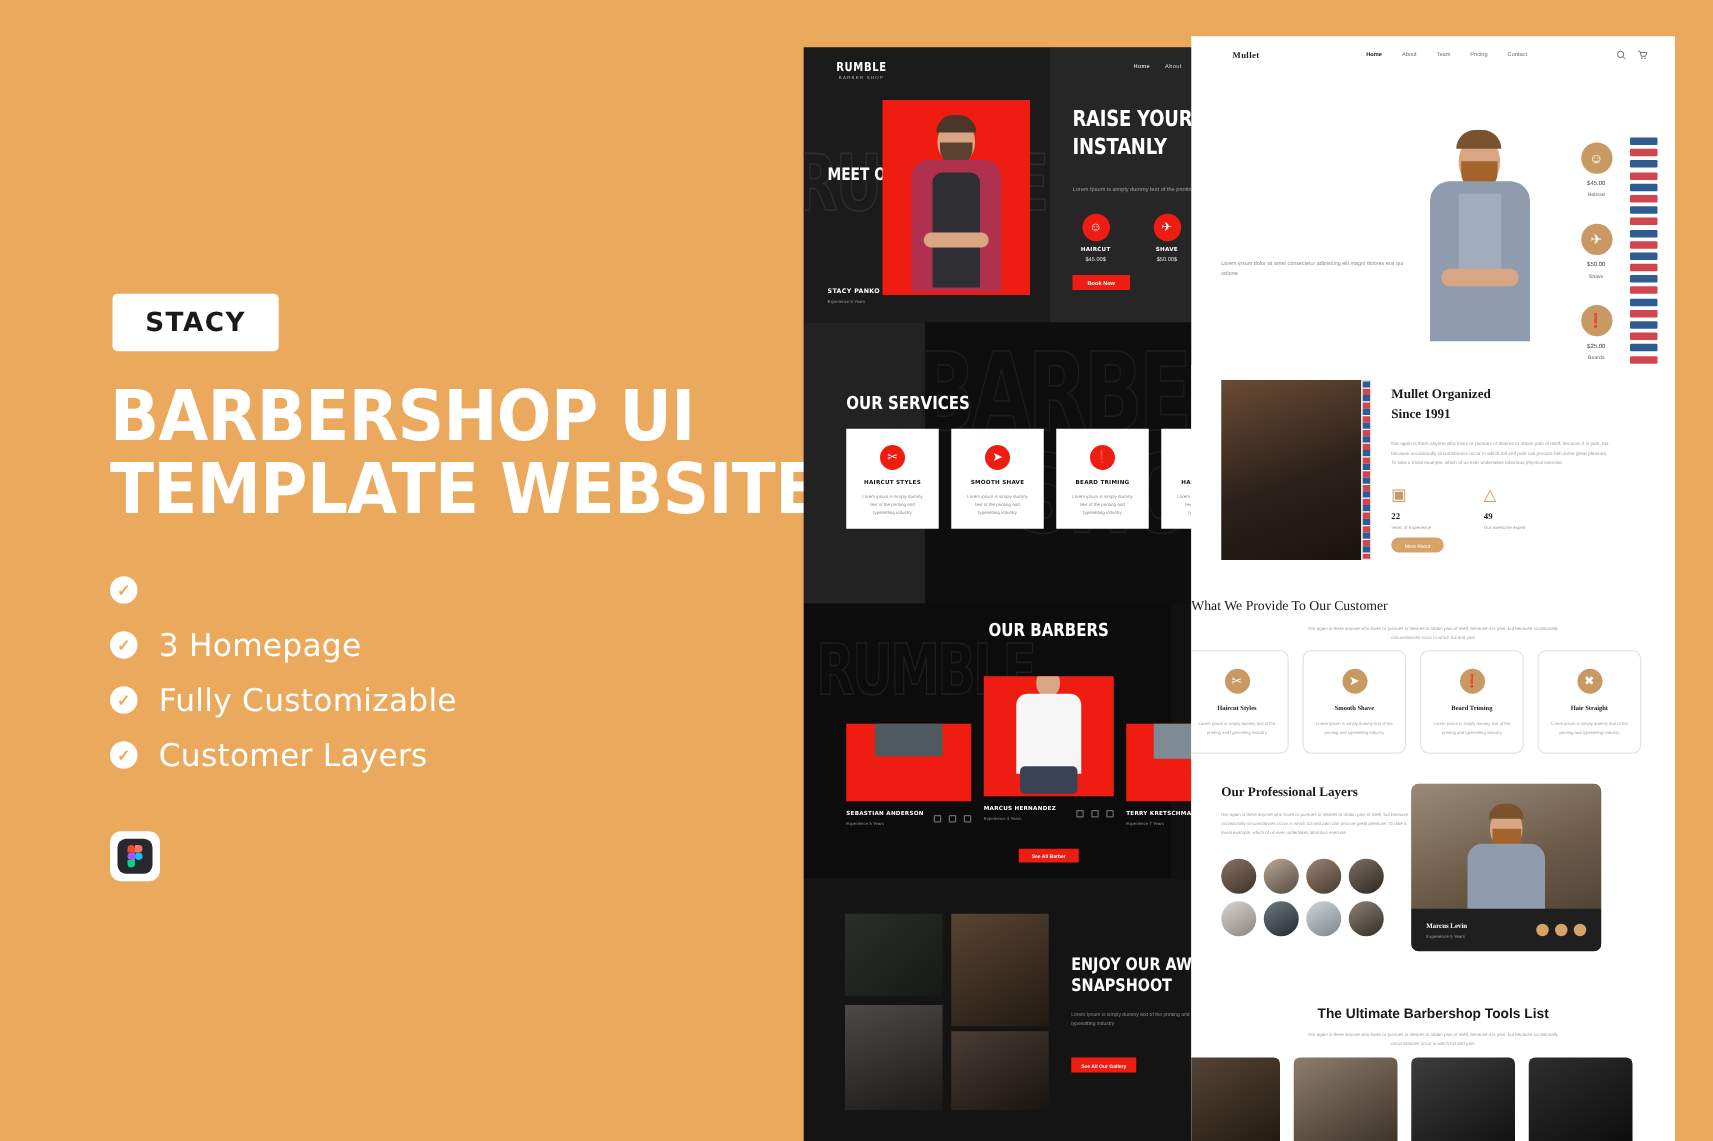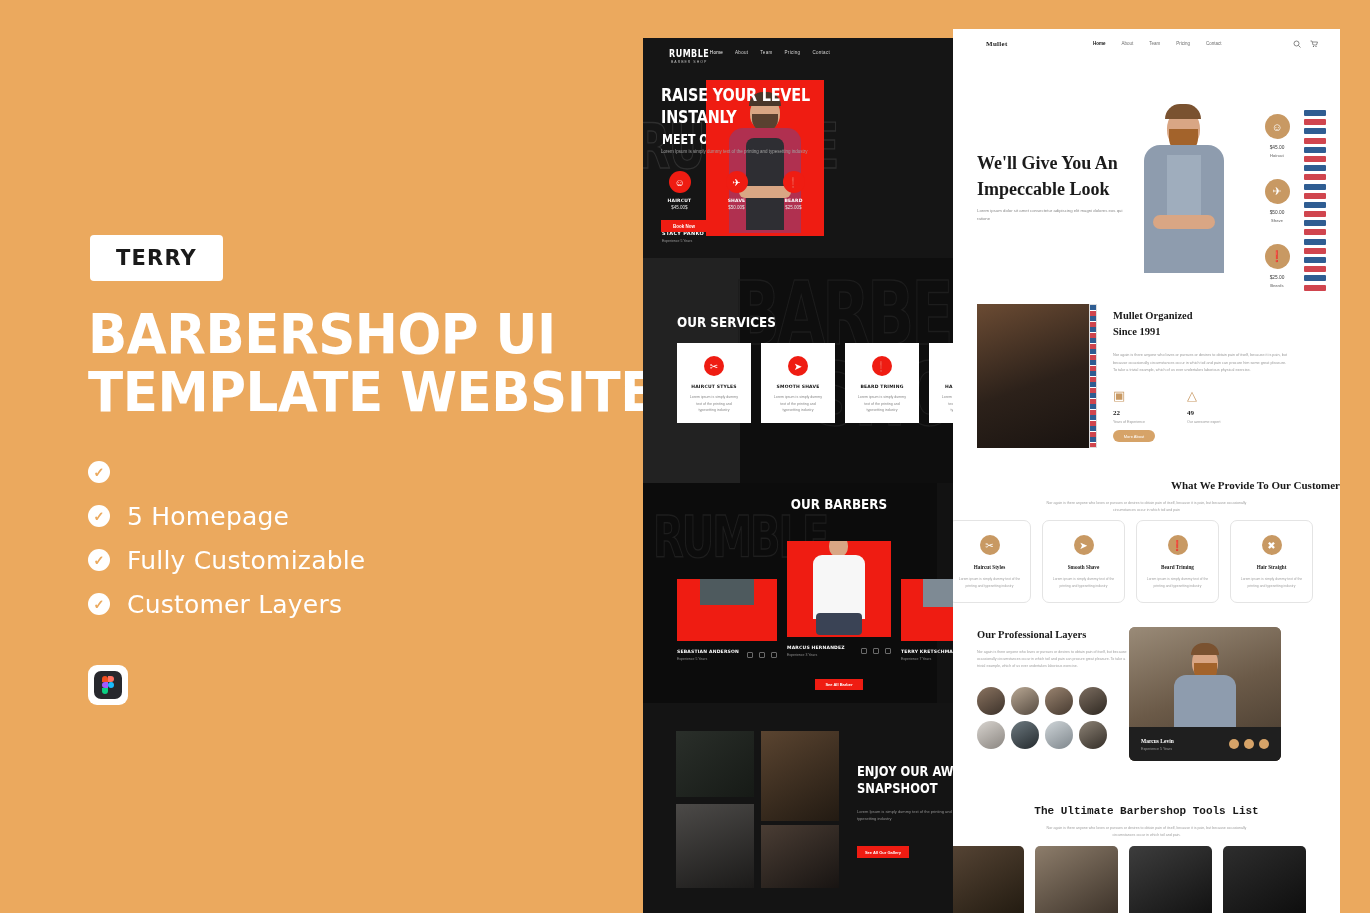--- a/index.html
+++ b/index.html
@@ -60,21 +60,21 @@
   #fg-b { width:6px; height:6px; background:#ff7262; left:14px; top:5px;  border-radius:0 3px 3px 0; }
   #fg-c { width:6px; height:6px; background:#a259ff; left:8px;  top:11px; border-radius:3px 0 0 3px; }
   #fg-d { width:6px; height:6px; background:#1abcfe; left:14px; top:11px; }
   #fg-e { width:6px; height:6px; background:#0acf83; left:8px;  top:17px; border-radius:0 0 3px 3px; }
 
   
   #mock-dark {
     position:absolute; left:643px; top:38px; width:392px; height:875px;
     background:#151515; overflow:hidden;
   }
-  .d-sec { position:relative; width:100%;flex-direction:column; }
+  .d-sec { position:relative; width:100%; }
 
   
   #d-hero { height:220px; background:#151515; display:flex; }
   #d-hero-left { width:197px; position:relative; background:#1b1b1b; }
   #d-hero-right { width:195px; position:relative; background:#262626; }
   #d-logo { position:absolute; left:26px; top:11px; text-align:center; }
   #d-logo .lg1 { font-family:"DejaVu Sans", sans-serif; font-weight:bold; font-size:8px; color:#fff; letter-spacing:0.5px; transform:scaleY(1.25); display:block;}
   #d-logo .lg2 { font-size:3.5px; color:#bbb; letter-spacing:1px; display:block; margin-top:2px;}
   #d-ghost {
     position:absolute; left:-8px; top:72px;
@@ -228,22 +228,22 @@
     font-family:"Liberation Serif", serif; font-weight:bold; font-size:10.5px; line-height:16px; color:#191919;}
   #l-about-txt { position:absolute; left:160px; top:60px; width:178px; color:#9a9a9a; font-size:3.8px; line-height:7.5px;}
   #l-about-stats { position:absolute; left:160px; top:96px; display:flex; gap:42px;}
   .l-stat .ic { width:15px; height:15px; color:#c89963; font-size:13px; line-height:15px;}
   .l-stat .nv { font-family:"Liberation Serif", serif; font-weight:bold; font-size:7px; color:#1b1b1b; margin-top:6px;}
   .l-stat .nl { font-size:3.6px; color:#9a9a9a; margin-top:3px;}
   #l-about-cta { position:absolute; left:160px; top:138px; width:42px; height:12px; border-radius:6px;
     background:#d6a368; color:#fff; font-size:4px; display:flex; align-items:center; justify-content:center;}
 
   #l-prov { position:relative; height:155px; background:#fff; }
-  #l-prov-title { position:absolute; left:0; right:0; top:17px; text-align:right;
-    font-family:"Liberation Serif", serif; font-weight:bold; font-size:11px; color:#191919;}
+  #l-prov-title { position:absolute; left:0; right:0; top:17px; text-align:left;
+    font-family:"Liberation Serif", serif; font-weight:normal; font-size:11px; color:#191919;}
   #l-prov-sub { position:absolute; left:50%; transform:translateX(-50%); top:38px; width:210px;
     text-align:center; color:#a0a0a0; font-size:3.6px; line-height:6.5px;}
   #l-prov-cards { position:absolute; left:-5px; top:58px; display:flex; gap:11px;}
   .l-card { width:83px; height:83px; border:0.8px solid #e4e4e4; border-radius:7px; text-align:center; padding-top:14px;}
   .l-card .ic { width:20px; height:20px; border-radius:50%; background:#c89963; margin:0 auto;
     display:flex; align-items:center; justify-content:center; color:#fff; font-size:10px;}
   .l-card .tt { font-family:"Liberation Serif", serif; font-weight:bold; font-size:5.2px; color:#1b1b1b; margin-top:9px;}
   .l-card .tx { font-size:3.4px; color:#a3a3a3; line-height:6.5px; margin:6px auto 0; width:62px;}
 
   #l-pro { position:relative; height:175px; background:#fff;}
@@ -255,50 +255,50 @@
   #l-pro-card { position:absolute; left:176px; top:10px; width:152px; height:134px; border-radius:6px; overflow:hidden; background:#8e7c6d;}
   #l-pro-bar { position:absolute; left:0; bottom:0; width:100%; height:34px; background:#1f1f1f;
      display:flex; align-items:center; justify-content:space-between; padding:0 12px;}
   #l-pro-bar .nm { font-family:"Liberation Serif", serif; font-weight:bold; font-size:5.5px; color:#fff;}
   #l-pro-bar .ex { font-size:3.6px; color:#9a9a9a; margin-top:3px;}
   #l-pro-dots { display:flex; gap:5px; }
   #l-pro-dots i { width:10px; height:10px; border-radius:50%; background:#d6a368; display:block;}
 
   #l-tools { position:relative; height:150px; background:#fff;}
   #l-tools-title { position:absolute; left:0; right:0; top:13px; text-align:center;
-    font-family:Liberation Mono, monospace; font-weight:bold; font-size:11px; color:#191919;}
+    font-family:Liberation Sans, sans-serif; font-weight:bold; font-size:11px; color:#191919;}
   #l-tools-sub { position:absolute; left:50%; transform:translateX(-50%); top:33px; width:205px;
     text-align:center; color:#a0a0a0; font-size:3.6px; line-height:6.5px;}
   #l-tools-cards { position:absolute; left:-12px; top:54px; display:flex; gap:11px;}
   .l-tool { width:83px; }
   .l-tool .im { width:83px; height:73px; border-radius:5px; overflow:hidden; background:#3c3c3c; position:relative;}
 
   .noise{position:absolute;inset:0;}
 </style>
 </head>
 <body>
 
 <section id="promo">
 
   <div id="brand-badge">
-    <span>TERRY</span>
+    <span>STACY</span>
   </div>
 
   <h1 id="promo-title">
     <span class="l">BARBERSHOP UI</span>
     <span class="l">TEMPLATE WEBSITE</span>
   </h1>
 
   <ul id="feature-list">
     <li class="feat">
       <span class="check">✓</span>
     </li>
     <li class="feat">
       <span class="check">✓</span>
-      <span class="feat-label">5 Homepage</span>
+      <span class="feat-label">3 Homepage</span>
     </li>
     <li class="feat">
       <span class="check">✓</span>
       <span class="feat-label">Fully Customizable</span>
     </li>
     <li class="feat">
       <span class="check">✓</span>
       <span class="feat-label">Customer Layers</span>
     </li>
   </ul>
@@ -518,24 +518,20 @@
       </svg>
       <svg width="8" height="8" viewBox="0 0 16 16">
         <path d="M1 2h3l2 8h7l2-6H5" fill="none" stroke="#555" stroke-width="1.3"></path>
         <circle cx="7" cy="13" r="1.2" fill="#555"></circle>
           <circle cx="12" cy="13" r="1.2" fill="#555"></circle>
       </svg>
     </div>
   </div>
 
   <div class="l-hero">
-    <div id="l-hero-title">
-      <div>We'll Give You An</div>
-      <div>Impeccable Look</div>
-    </div>
     <div id="l-hero-sub">Lorem ipsum dolor sit amet consectetur adipiscing elit magni dolores eos qui ratione</div>
 
     <div id="l-hero-photo">
       <div class="person" style="width:118px;height:182px;">
         <div class="p-head" style="width:33px;height:39px;left:42px;top:12px;"></div>
         <div class="p-hair" style="width:36px;height:15px;left:40px;top:7px;border-radius:18px 18px 0 0;background:#7a5230;"></div>
         <div class="p-beard" style="width:29px;height:24px;left:44px;top:32px;border-radius:0 0 15px 15px;background:#a3632b;"></div>
         <div class="p-body" style="width:80px;height:128px;left:19px;top:48px;background:#8e9cae;border-radius:16px 16px 0 0;"></div>
         <div class="p-body" style="width:34px;height:70px;left:42px;top:58px;background:#9fadbd;"></div>
         <div class="p-body" style="width:62px;height:14px;left:28px;top:118px;background:#d9a684;border-radius:7px;"></div>

